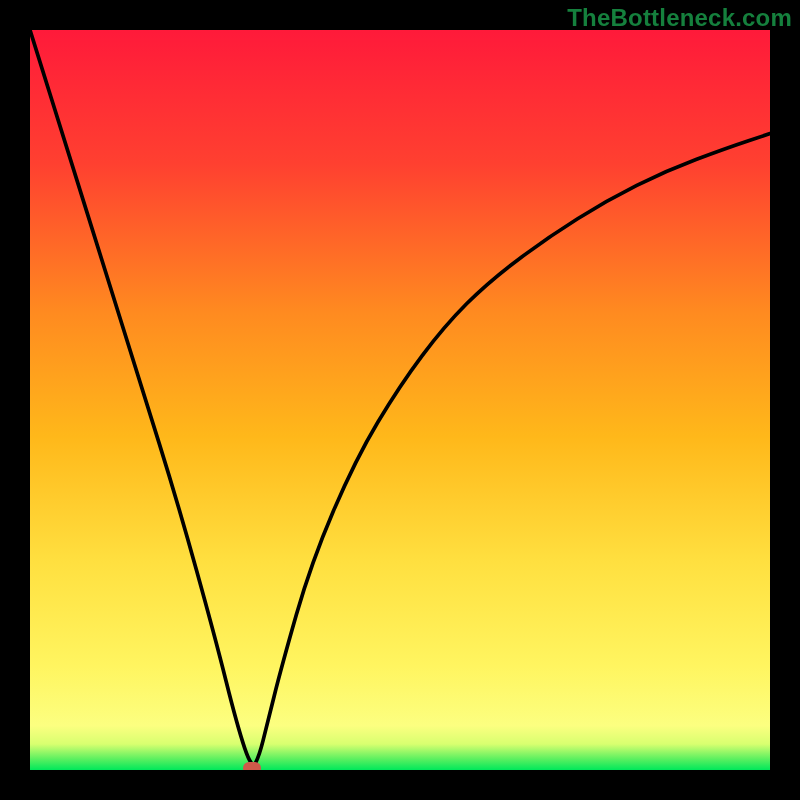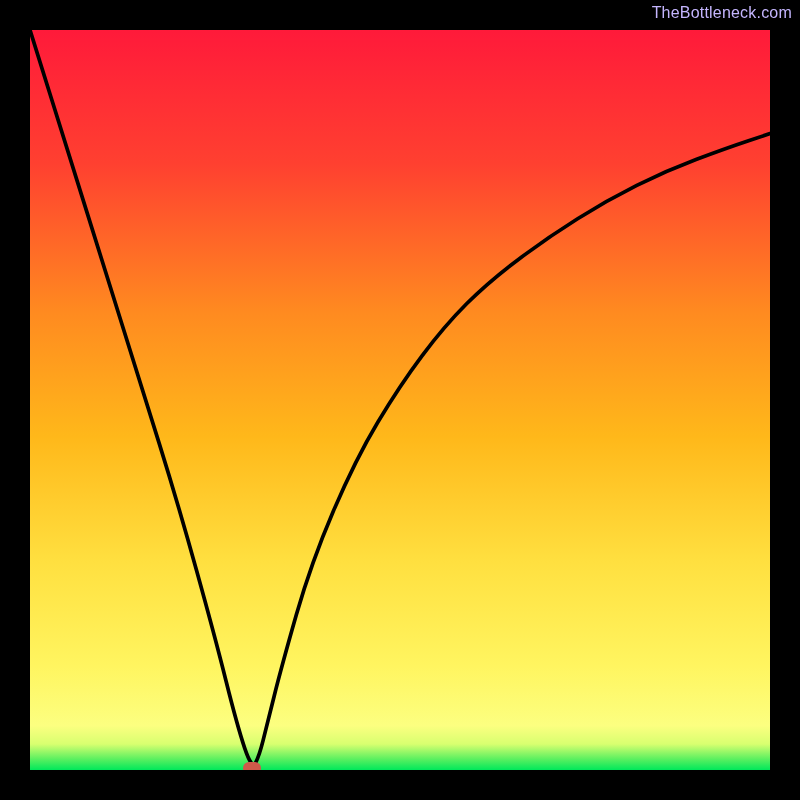--- a/index.html
+++ b/index.html
@@ -29,23 +29,23 @@
     position: absolute;
     left: 0;
     top: 0;
     width: 100%;
     height: 100%;
   }
   .watermark {
     position: absolute;
     top: 4px;
     right: 8px;
-    color: #c4b5fd;
-    font-size: 16px;
-    font-weight: normal;
+    color: #15803d;
+    font-size: 24px;
+    font-weight: bold;
     letter-spacing: 0.2px;
     z-index: 20;
   }
   svg.curve {
     position: absolute;
     left: 0;
     top: 0;
     width: 100%;
     height: 100%;
     z-index: 10;

